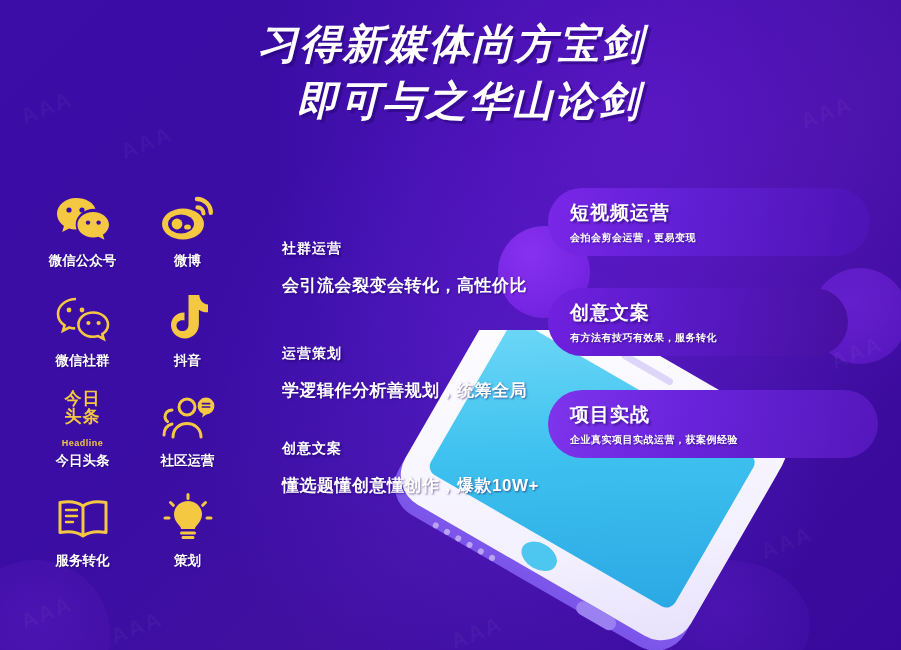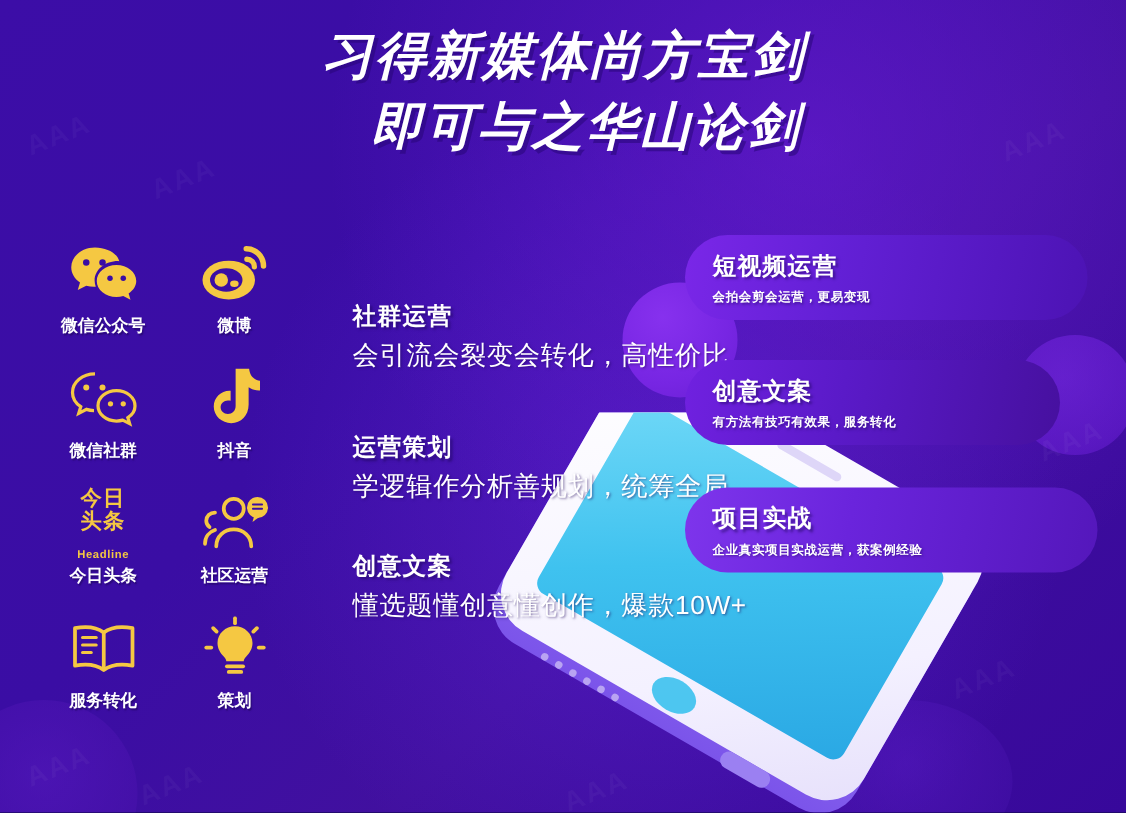--- a/index.html
+++ b/index.html
@@ -47,23 +47,23 @@
   .icon-cell{display:flex;flex-direction:column;align-items:center;justify-content:flex-start;}
   .icon-art{height:58px;display:flex;align-items:center;justify-content:center;}
   .icon-label{color:#fff;font-size:13.5px;font-weight:700;margin-top:4px;
     text-shadow:1px 1px 1px rgba(30,5,90,.6);white-space:nowrap;}
 
   
   #phone{position:absolute;left:355px;top:330px;width:520px;height:330px;z-index:3;}
 
   
   .tblock{position:absolute;z-index:7;}
-  .tblock .t-title{color:#fff;font-weight:700;font-size:19px;letter-spacing:1px;
+  .tblock .t-title{color:#fff;font-weight:700;font-size:14px;letter-spacing:1px;
     text-shadow:2px 2px 2px rgba(30,5,90,.55);}
-  .tblock .t-sub{color:#fff;font-weight:400;font-size:21px;margin-top:4px;
+  .tblock .t-sub{color:#fff;font-weight:700;font-size:17px;margin-top:16px;
     letter-spacing:.5px;text-shadow:1px 1px 2px rgba(30,5,90,.55);}
   #blk-shequn{left:282px;top:240px;}
   #blk-cehua {left:282px;top:345px;}
   #blk-wenan {left:282px;top:440px;}
 
   
   .pill{position:absolute;z-index:7;border-radius:40px;
     display:flex;flex-direction:column;justify-content:center;padding-left:22px;}
   .pill .p-title{color:#fff;font-weight:700;font-size:19px;letter-spacing:1px;
     text-shadow:2px 2px 2px rgba(30,5,90,.5);}

